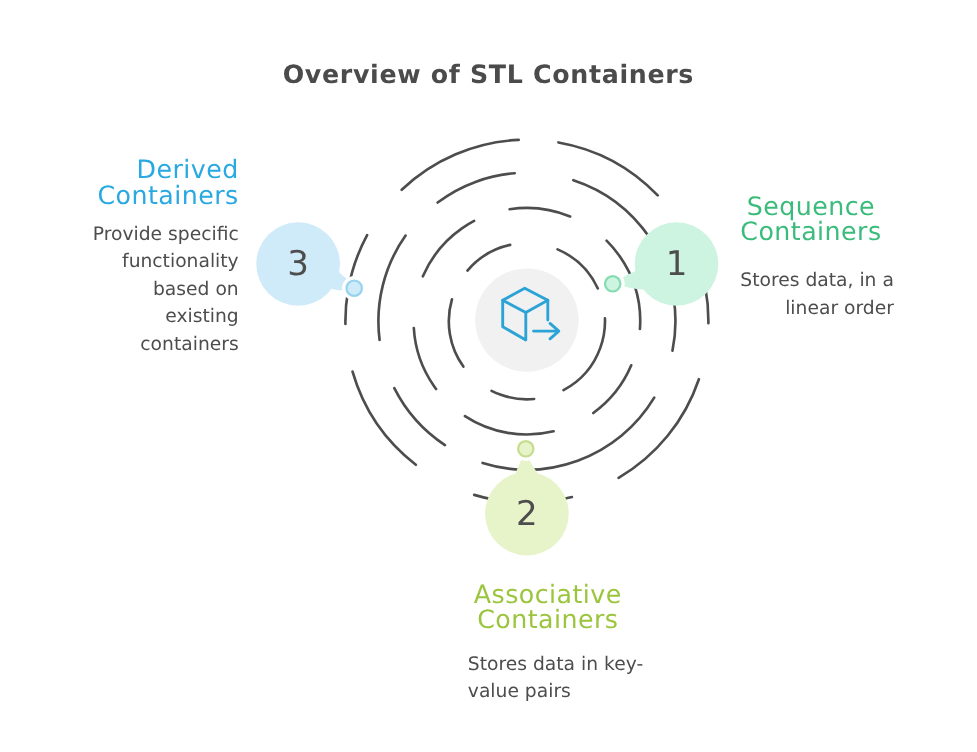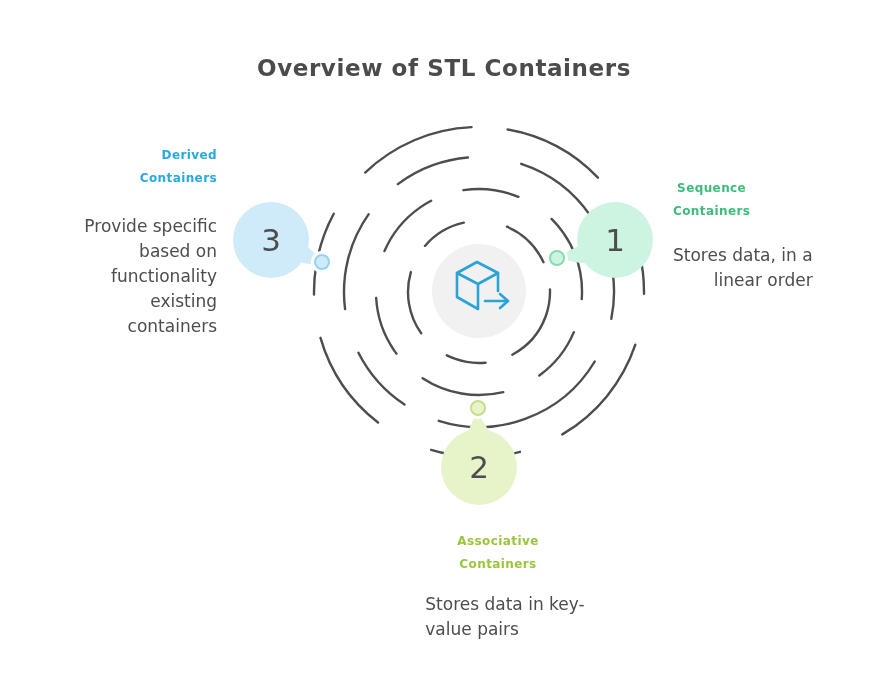--- a/index.html
+++ b/index.html
@@ -13,28 +13,28 @@
   }
   svg.diagram{position:absolute;left:0;top:0;}
   .bubble{
     position:absolute;width:76px;height:76px;border-radius:50%;
     display:flex;align-items:center;justify-content:center;
     font-size:31px;color:#4d4d4d;
   }
   .bubble-1{left:577px;top:202px;background:#cdf4e0;}
   .bubble-2{left:441px;top:429px;background:#e7f3c9;}
   .bubble-3{left:233px;top:202px;background:#cfeaf9;}
-  .label{position:absolute;font-weight:bold;font-size:12px;line-height:23px;letter-spacing:0.4px;}
+  .label{position:absolute;font-weight:normal;font-size:23px;line-height:23px;letter-spacing:0.4px;}
   .desc{position:absolute;font-size:17px;line-height:25px;color:#4d4d4d;}
   .label-1{left:673px;top:177px;color:#3cbc7c;text-align:center;}
   .desc-1{left:673px;top:243px;text-align:right;}
   .label-2{left:478px;top:530px;transform:translateX(-50%);color:#9bc53d;text-align:center;white-space:nowrap;margin-left:20px;}
   .desc-2{left:505px;top:592px;transform:translateX(-50%);text-align:left;white-space:nowrap;}
   .label-3{right:671px;top:144px;color:#29a9e1;text-align:right;white-space:nowrap;}
-  .desc-3{right:671px;top:201px;text-align:right;white-space:nowrap;margin-top:13px;}
+  .desc-3{right:671px;top:201px;text-align:right;white-space:nowrap;}
 </style>
 </head>
 <body>
 
 <div class="canvas">
 
   <div class="title">Overview of STL Containers</div>
 
   <svg class="diagram" width="888" height="684" viewBox="0 0 888 684">
 
@@ -99,19 +99,19 @@
     <div>Stores data in key-</div>
     <div>value pairs</div>
   </div>
 
   <div class="label label-3">
     <div>Derived</div>
     <div>Containers</div>
   </div>
   <div class="desc desc-3">
     <div>Provide specific</div>
+    <div>functionality</div>
     <div>based on</div>
-    <div>functionality</div>
     <div>existing</div>
     <div>containers</div>
   </div>
 
 </div>
 
 </body></html>

